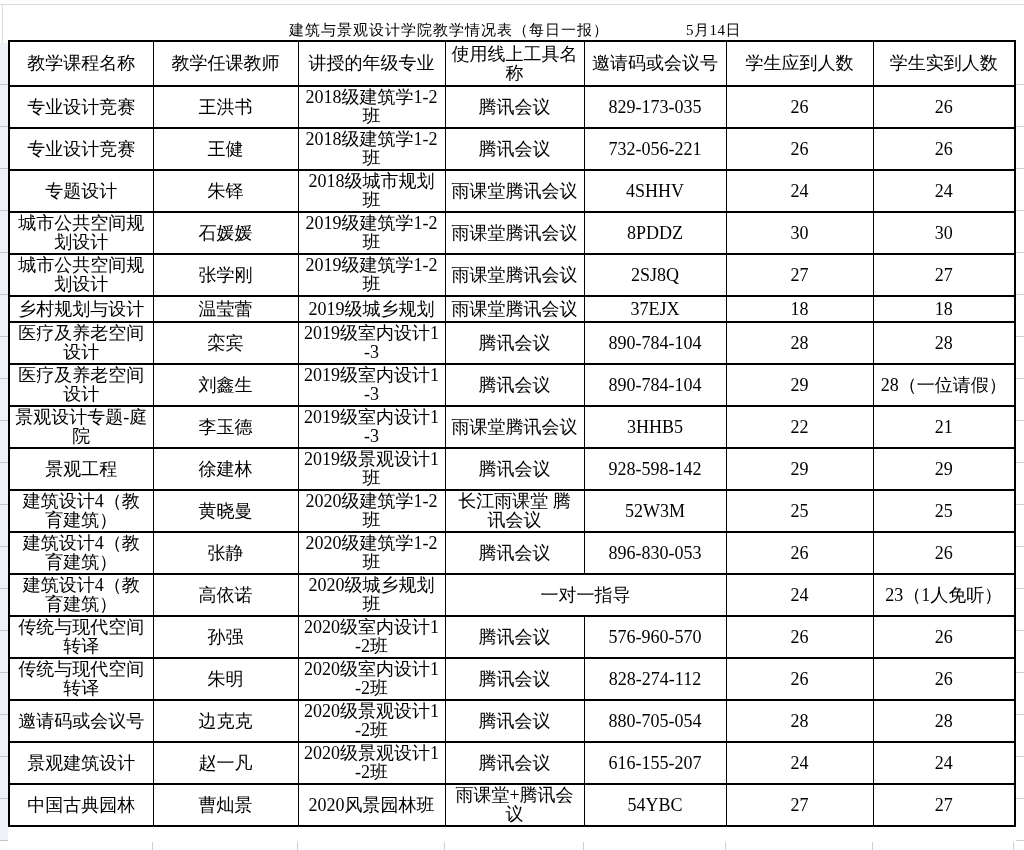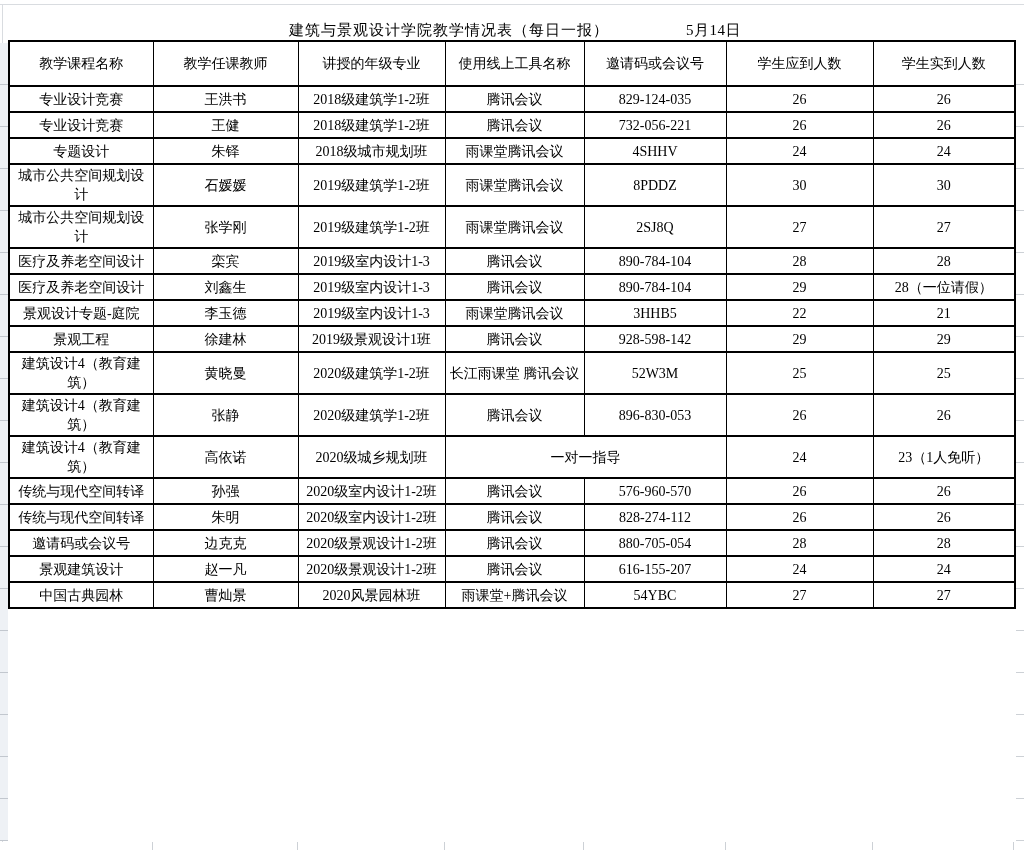--- a/index.html
+++ b/index.html
@@ -36,21 +36,21 @@
     position:absolute;left:12px;top:5px;width:1006px;height:35px;
     display:flex;align-items:flex-end;justify-content:center;
     font-size:15px;letter-spacing:1px;white-space:nowrap;gap:35px;
   }
   .titlebar .date{margin-left:42px;letter-spacing:0.5px;}
 
   table.report{
     position:absolute;left:8px;top:40px;width:1006px;
     border-collapse:collapse;table-layout:fixed;
     border:2px solid #000;
-    font-size:14px;
+    font-size:18px;
   }
   table.report th,table.report td{
     border:1px solid #000;
     border-top-width:2px;border-bottom-width:2px;
     text-align:center;vertical-align:middle;
     padding:1px 4px;
     font-weight:normal;
     line-height:19px;
     overflow:hidden;
     word-break:break-all;
@@ -104,21 +104,21 @@
           <th>学生应到人数</th>
           <th>学生实到人数</th>
         </tr>
     </thead>
     <tbody id="body-rows">
         <tr>
           <td>专业设计竞赛</td>
           <td>王洪书</td>
           <td>2018级建筑学1-2班</td>
           <td>腾讯会议</td>
-          <td>829-124-035</td>
+          <td>829-173-035</td>
           <td>26</td>
           <td>26</td>
         </tr>
         <tr>
           <td>专业设计竞赛</td>
           <td>王健</td>
           <td>2018级建筑学1-2班</td>
           <td>腾讯会议</td>
           <td>732-056-221</td>
           <td>26</td>
@@ -143,20 +143,29 @@
           <td>30</td>
         </tr>
         <tr>
           <td>城市公共空间规划设计</td>
           <td>张学刚</td>
           <td>2019级建筑学1-2班</td>
           <td>雨课堂腾讯会议</td>
           <td>2SJ8Q</td>
           <td>27</td>
           <td>27</td>
+        </tr>
+        <tr>
+          <td>乡村规划与设计</td>
+          <td>温莹蕾</td>
+          <td>2019级城乡规划</td>
+          <td>雨课堂腾讯会议</td>
+          <td>37EJX</td>
+          <td>18</td>
+          <td>18</td>
         </tr>
         <tr>
           <td>医疗及养老空间设计</td>
           <td>栾宾</td>
           <td>2019级室内设计1-3</td>
           <td>腾讯会议</td>
           <td>890-784-104</td>
           <td>28</td>
           <td>28</td>
         </tr>

